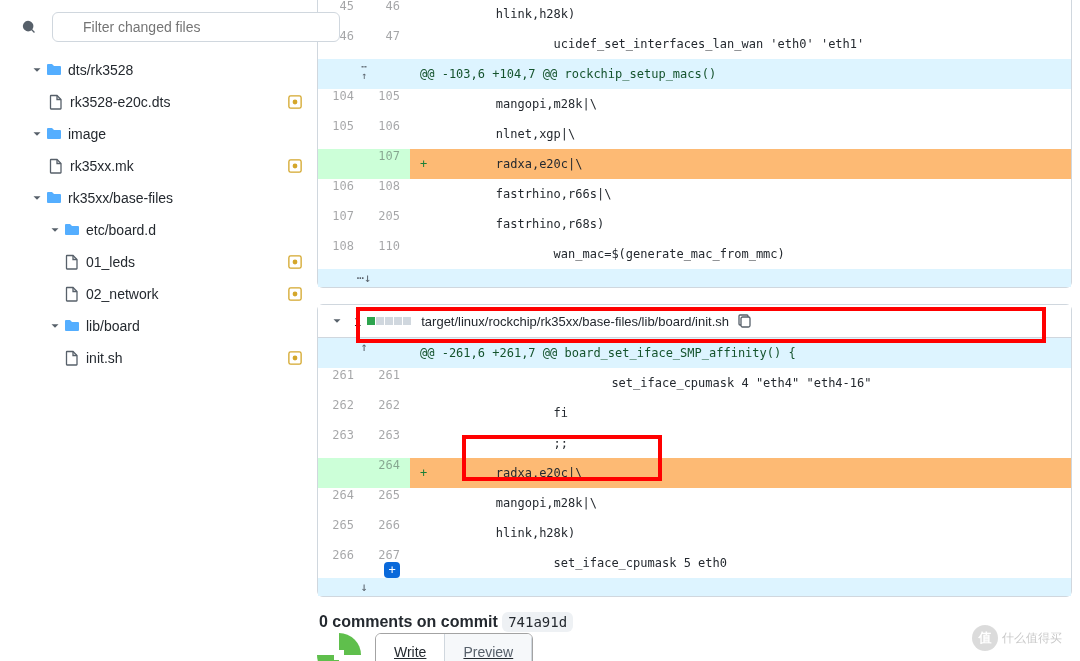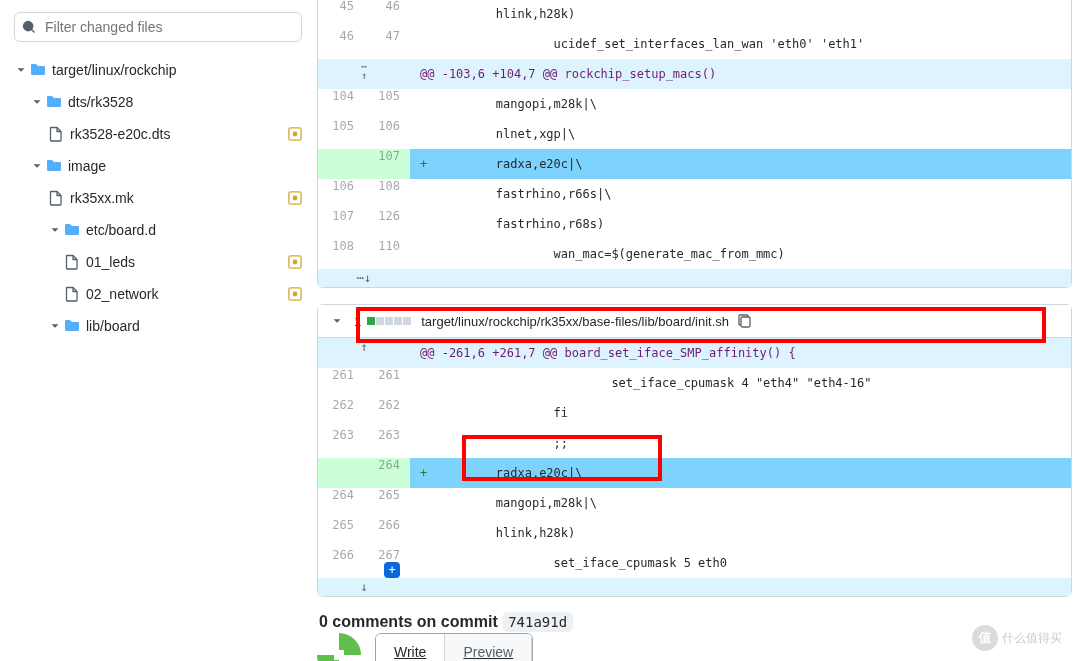--- a/index.html
+++ b/index.html
@@ -23,20 +23,21 @@
     background: #fff;
   }
   .filter-input {
     width: 100%;
     padding: 6px 10px 6px 30px;
     border: 1px solid #d0d7de;
     border-radius: 6px;
     font-size: 14px;
     color: #57606a;
     background: #fff;
+    margin-left: 38px;
   }
   .filter-wrap { position: relative; margin-bottom: 12px; padding: 0 6px; }
   .filter-wrap .mag {
     position: absolute; left: 14px; top: 50%; transform: translateY(-50%);
     width: 14px; height: 14px; color: #57606a;
   }
   .tree { list-style: none; }
   .tree-row {
     display: flex; align-items: center;
     padding: 4px 6px 4px 6px;
@@ -61,23 +62,23 @@
   }
   .diff-block {
     border: 1px solid #d0d7de;
     border-radius: 6px;
     margin-bottom: 16px;
     background: #fff;
   }
   .diff-table { width: 100%; border-collapse: collapse; font-family: ui-monospace,SFMono-Regular,Consolas,monospace; font-size: 12px; table-layout: fixed;}
   .ln { width: 42px; text-align: right; padding: 0 10px; color: rgba(27,31,36,.4); user-select: none; vertical-align: top; }
   .hunk-row .ln { background: #ddf4ff; }
-  .hunk-row .code { background: #ddf4ff; color: #701a75; }
+  .hunk-row .code { background: #ddf4ff; color: #14532d; }
   .code { padding: 8px 10px; white-space: pre; color: #24292f; }
-  .add-row .code { background: #7dd3fc; }
+  .add-row .code { background: #fdba74; }
   .add-row .ln { background: #ccffd8; }
   .plus { display:inline-block; width: 18px; color: #1a7f37; }
   .noplus { display:inline-block; width: 18px; }
   .expand-btn {
     background: #ddf4ff; text-align: center; color: #57606a;
   }
   .expand-inner { display: inline-flex; flex-direction: column; gap:0; line-height: 9px; font-size: 10px; padding: 2px 0;}
   .expand-single { padding: 2px 0; }
 
   .file-header {
@@ -129,29 +130,20 @@
 <div class="container">
 
   <aside class="sidebar">
     <div class="filter-wrap">
       <svg class="mag" viewBox="0 0 16 16" fill="currentColor">
           <path d="M11.5 7a4.5 4.5 0 11-9 0 4.5 4.5 0 019 0zm-.82 4.74a6 6 0 111.06-1.06l3.04 3.04-1.06 1.06-3.04-3.04z"></path>
         </svg>
       <input class="filter-input" placeholder="Filter changed files" style="">
     </div>
     <ul class="tree">
-      <li class="tree-row">
-        <svg class="chev" viewBox="0 0 16 16" fill="currentColor">
-            <path d="M4 6l4 4 4-4z"></path>
-          </svg>
-        <svg class="folder-ic" viewBox="0 0 16 16" fill="currentColor">
-            <path d="M1 3a1 1 0 011-1h4l2 2h6a1 1 0 011 1v7a1 1 0 01-1 1H2a1 1 0 01-1-1V3z"></path>
-          </svg>
-        <span>target/linux/rockchip</span>
-      </li>
       <li class="tree-row indent1">
         <svg class="chev" viewBox="0 0 16 16" fill="currentColor">
             <path d="M4 6l4 4 4-4z"></path>
           </svg>
         <svg class="folder-ic" viewBox="0 0 16 16" fill="currentColor">
             <path d="M1 3a1 1 0 011-1h4l2 2h6a1 1 0 011 1v7a1 1 0 01-1 1H2a1 1 0 01-1-1V3z"></path>
           </svg>
         <span>dts/rk3528</span>
       </li>
       <li class="tree-row indent2">
@@ -178,20 +170,29 @@
         <svg class="file-ic" viewBox="0 0 16 16" fill="none" stroke="currentColor" stroke-width="1.3">
             <path d="M3 1.5h6l4 4v9a.5.5 0 01-.5.5H3a.5.5 0 01-.5-.5V2A.5.5 0 013 1.5z"></path>
             <path d="M9 1.5V5.5h4"></path>
           </svg>
         <span>rk35xx.mk</span>
         <svg class="mod-ic" viewBox="0 0 16 16" fill="none" stroke="currentColor" stroke-width="1.5">
             <rect x="1" y="1" width="14" height="14" rx="2"></rect>
             <circle cx="8" cy="8" r="2" fill="currentColor"></circle>
           </svg>
       </li>
+      <li class="tree-row indent1">
+        <svg class="chev" viewBox="0 0 16 16" fill="currentColor">
+            <path d="M4 6l4 4 4-4z"></path>
+          </svg>
+        <svg class="folder-ic" viewBox="0 0 16 16" fill="currentColor">
+            <path d="M1 3a1 1 0 011-1h4l2 2h6a1 1 0 011 1v7a1 1 0 01-1 1H2a1 1 0 01-1-1V3z"></path>
+          </svg>
+        <span>rk35xx/base-files</span>
+      </li>
       <li class="tree-row indent2">
         <svg class="chev" viewBox="0 0 16 16" fill="currentColor">
             <path d="M4 6l4 4 4-4z"></path>
           </svg>
         <svg class="folder-ic" viewBox="0 0 16 16" fill="currentColor">
             <path d="M1 3a1 1 0 011-1h4l2 2h6a1 1 0 011 1v7a1 1 0 01-1 1H2a1 1 0 01-1-1V3z"></path>
           </svg>
         <span>etc/board.d</span>
       </li>
       <li class="tree-row indent3">
@@ -217,20 +218,31 @@
           </svg>
       </li>
       <li class="tree-row indent2">
         <svg class="chev" viewBox="0 0 16 16" fill="currentColor">
             <path d="M4 6l4 4 4-4z"></path>
           </svg>
         <svg class="folder-ic" viewBox="0 0 16 16" fill="currentColor">
             <path d="M1 3a1 1 0 011-1h4l2 2h6a1 1 0 011 1v7a1 1 0 01-1 1H2a1 1 0 01-1-1V3z"></path>
           </svg>
         <span>lib/board</span>
+      </li>
+      <li class="tree-row indent3">
+        <svg class="file-ic" viewBox="0 0 16 16" fill="none" stroke="currentColor" stroke-width="1.3">
+            <path d="M3 1.5h6l4 4v9a.5.5 0 01-.5.5H3a.5.5 0 01-.5-.5V2A.5.5 0 013 1.5z"></path>
+            <path d="M9 1.5V5.5h4"></path>
+          </svg>
+        <span>init.sh</span>
+        <svg class="mod-ic" viewBox="0 0 16 16" fill="none" stroke="currentColor" stroke-width="1.5">
+            <rect x="1" y="1" width="14" height="14" rx="2"></rect>
+            <circle cx="8" cy="8" r="2" fill="currentColor"></circle>
+          </svg>
       </li>
     </ul>
   </aside>
 
   <main class="main">
 
     <div class="diff-block" style="border-top:0;border-top-left-radius:0;border-top-right-radius:0;margin-top:-1px;">
       <table class="diff-table" id="dt1">
         <colgroup>
             <col style="width:46px">
@@ -274,21 +286,21 @@
               <td class="ln">107</td>
               <td class="code"><span class="plus">+</span>        radxa,e20c|\</td>
             </tr>
             <tr>
               <td class="ln">106</td>
               <td class="ln">108</td>
               <td class="code"><span class="noplus"></span>        fastrhino,r66s|\</td>
             </tr>
             <tr>
               <td class="ln">107</td>
-              <td class="ln">126</td>
+              <td class="ln">205</td>
               <td class="code"><span class="noplus"></span>        fastrhino,r68s)</td>
             </tr>
             <tr>
               <td class="ln">108</td>
               <td class="ln">110</td>
               <td class="code"><span class="noplus"></span>                wan_mac=$(generate_mac_from_mmc)</td>
             </tr>
           </tbody>
         <tbody>
           <tr class="hunk-row">

